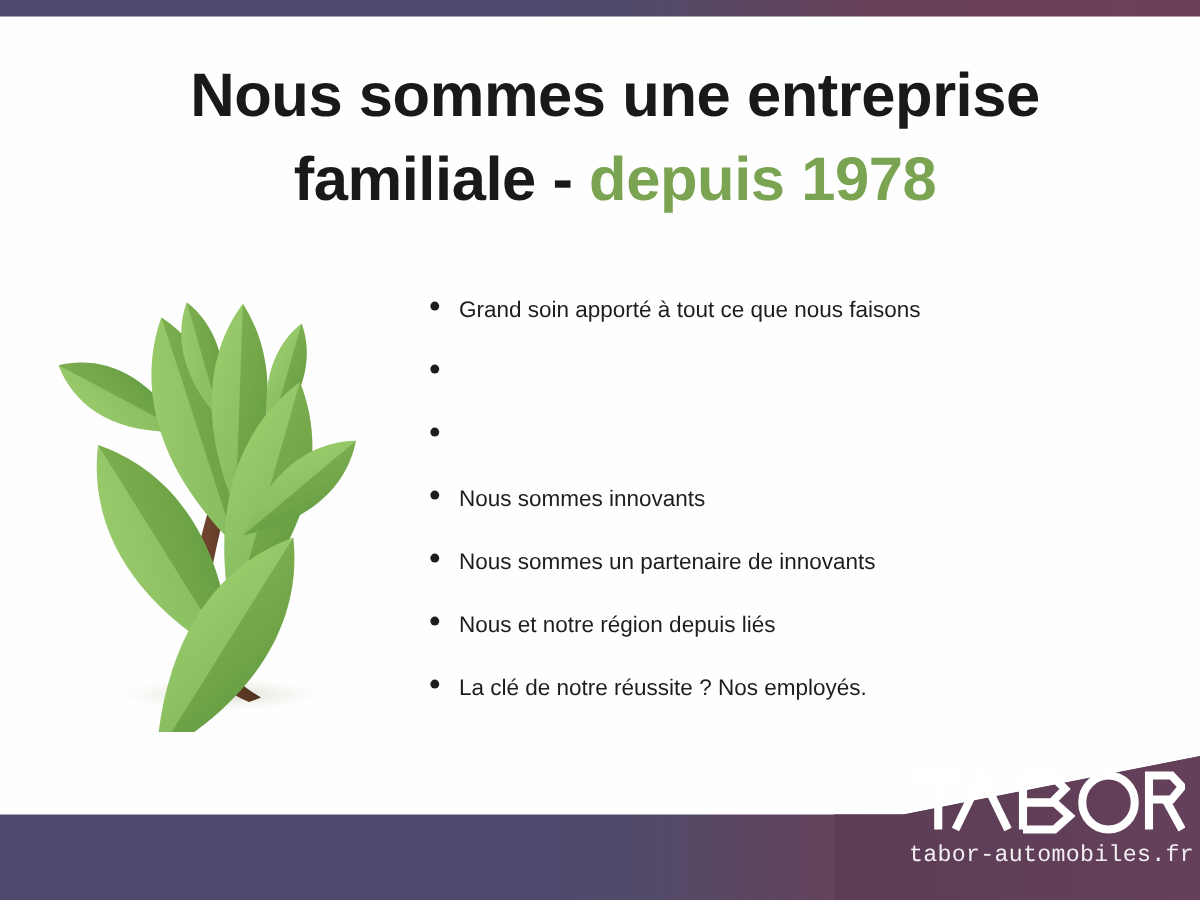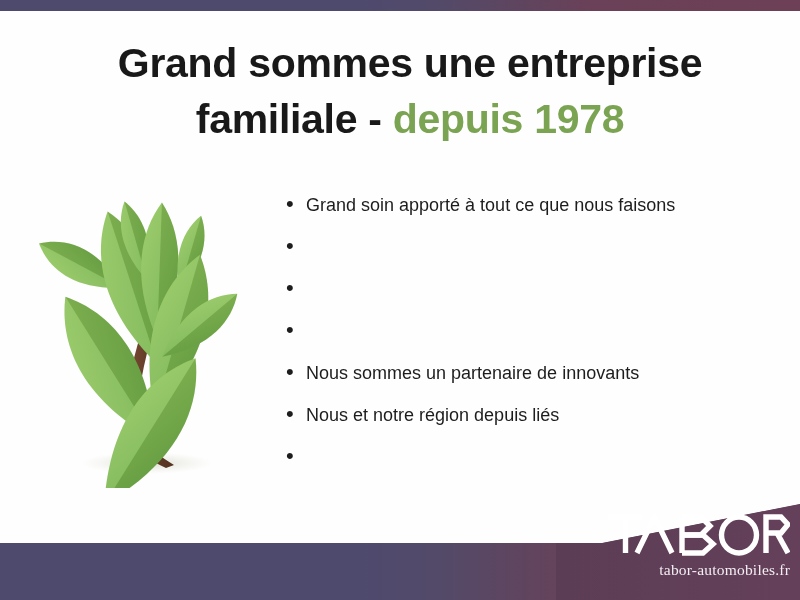--- a/index.html
+++ b/index.html
@@ -70,21 +70,21 @@
   }
   #tagline {
     position: absolute;
     left: 606px;
     top: 561px;
     width: 184px;
     text-align: right;
     color: #f2eef1;
     font-size: 15.5px;
     letter-spacing: 0.2px;
-    font-family: Liberation Serif, serif;
+    font-family: Liberation Mono, monospace;
     white-space: nowrap;
   }
 
   
   #headline {
     position: absolute;
     left: 60px;
     top: 36px;
     width: 700px;
     text-align: center;
@@ -113,21 +113,21 @@
   }
   .bullet-dot {
     width: 20px;
     flex: 0 0 20px;
     color: #1d1d1d;
     font-size: 22px;
     line-height: 1;
   }
   .bullet-text {
     color: #1d1d1d;
-    font-size: 18px;
+    font-size: 15px;
     line-height: 1.1;
     white-space: nowrap;
   }
 
   
   #tree-art {
     position: absolute;
     left: 14px;
     top: 182px;
     width: 262px;
@@ -135,21 +135,21 @@
   }
 </style>
 </head>
 <body>
 
 <div id="slide">
 
   <div id="top-bar" class="accent-bar"></div>
 
   <div id="headline">
-    <span>Grand sommes une entreprise familiale - </span><span class="highlight">depuis 1978</span>
+    <span>Nous sommes une entreprise familiale - </span><span class="highlight">depuis 1978</span>
   </div>
 
   <div id="tree-art">
     <svg viewBox="0 0 262 306" width="262" height="306" xmlns="http://www.w3.org/2000/svg">
       <defs>
         <linearGradient id="lfA" x1="0" y1="0" x2="1" y2="1">
           <stop offset="0%" stop-color="#93c85c"></stop>
           <stop offset="100%" stop-color="#6fae49"></stop>
         </linearGradient>
         <linearGradient id="lfB" x1="0" y1="0" x2="1" y2="1">
@@ -231,31 +231,33 @@
       <span class="bullet-text">Grand soin apporté à tout ce que nous faisons</span>
     </div>
     <div class="bullet-row">
       <span class="bullet-dot">•</span>
     </div>
     <div class="bullet-row">
       <span class="bullet-dot">•</span>
     </div>
     <div class="bullet-row">
       <span class="bullet-dot">•</span>
+      <span class="bullet-text">Nous sommes innovants</span>
     </div>
     <div class="bullet-row">
       <span class="bullet-dot">•</span>
       <span class="bullet-text">Nous sommes un partenaire de innovants</span>
     </div>
     <div class="bullet-row">
       <span class="bullet-dot">•</span>
       <span class="bullet-text">Nous et notre région depuis liés</span>
     </div>
     <div class="bullet-row">
       <span class="bullet-dot">•</span>
+      <span class="bullet-text">La clé de notre réussite ? Nos employés.</span>
     </div>
   </div>
 
   <div id="bottom-bar" class="accent-bar"></div>
 
   <div id="logo-plaque">
     <div id="logo-plaque-inner"></div>
   </div>
 
   <div id="wordmark">

